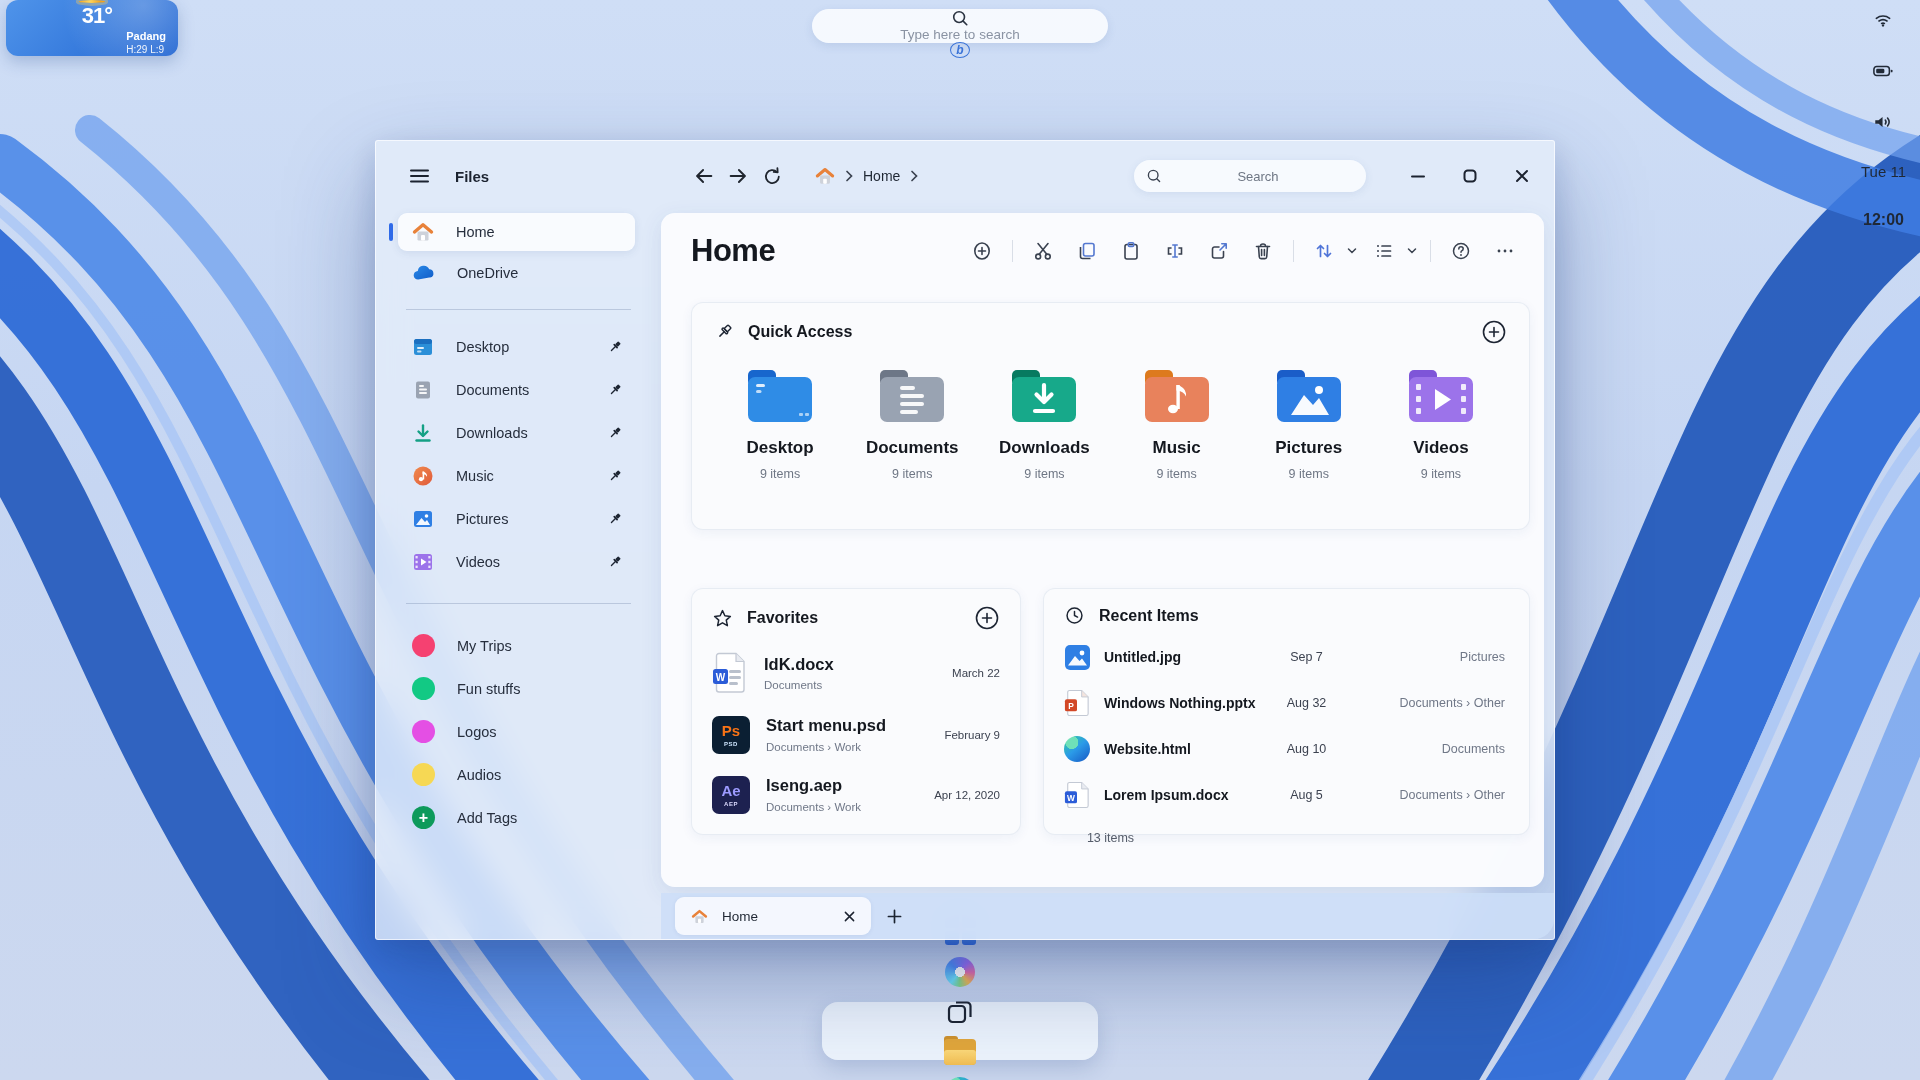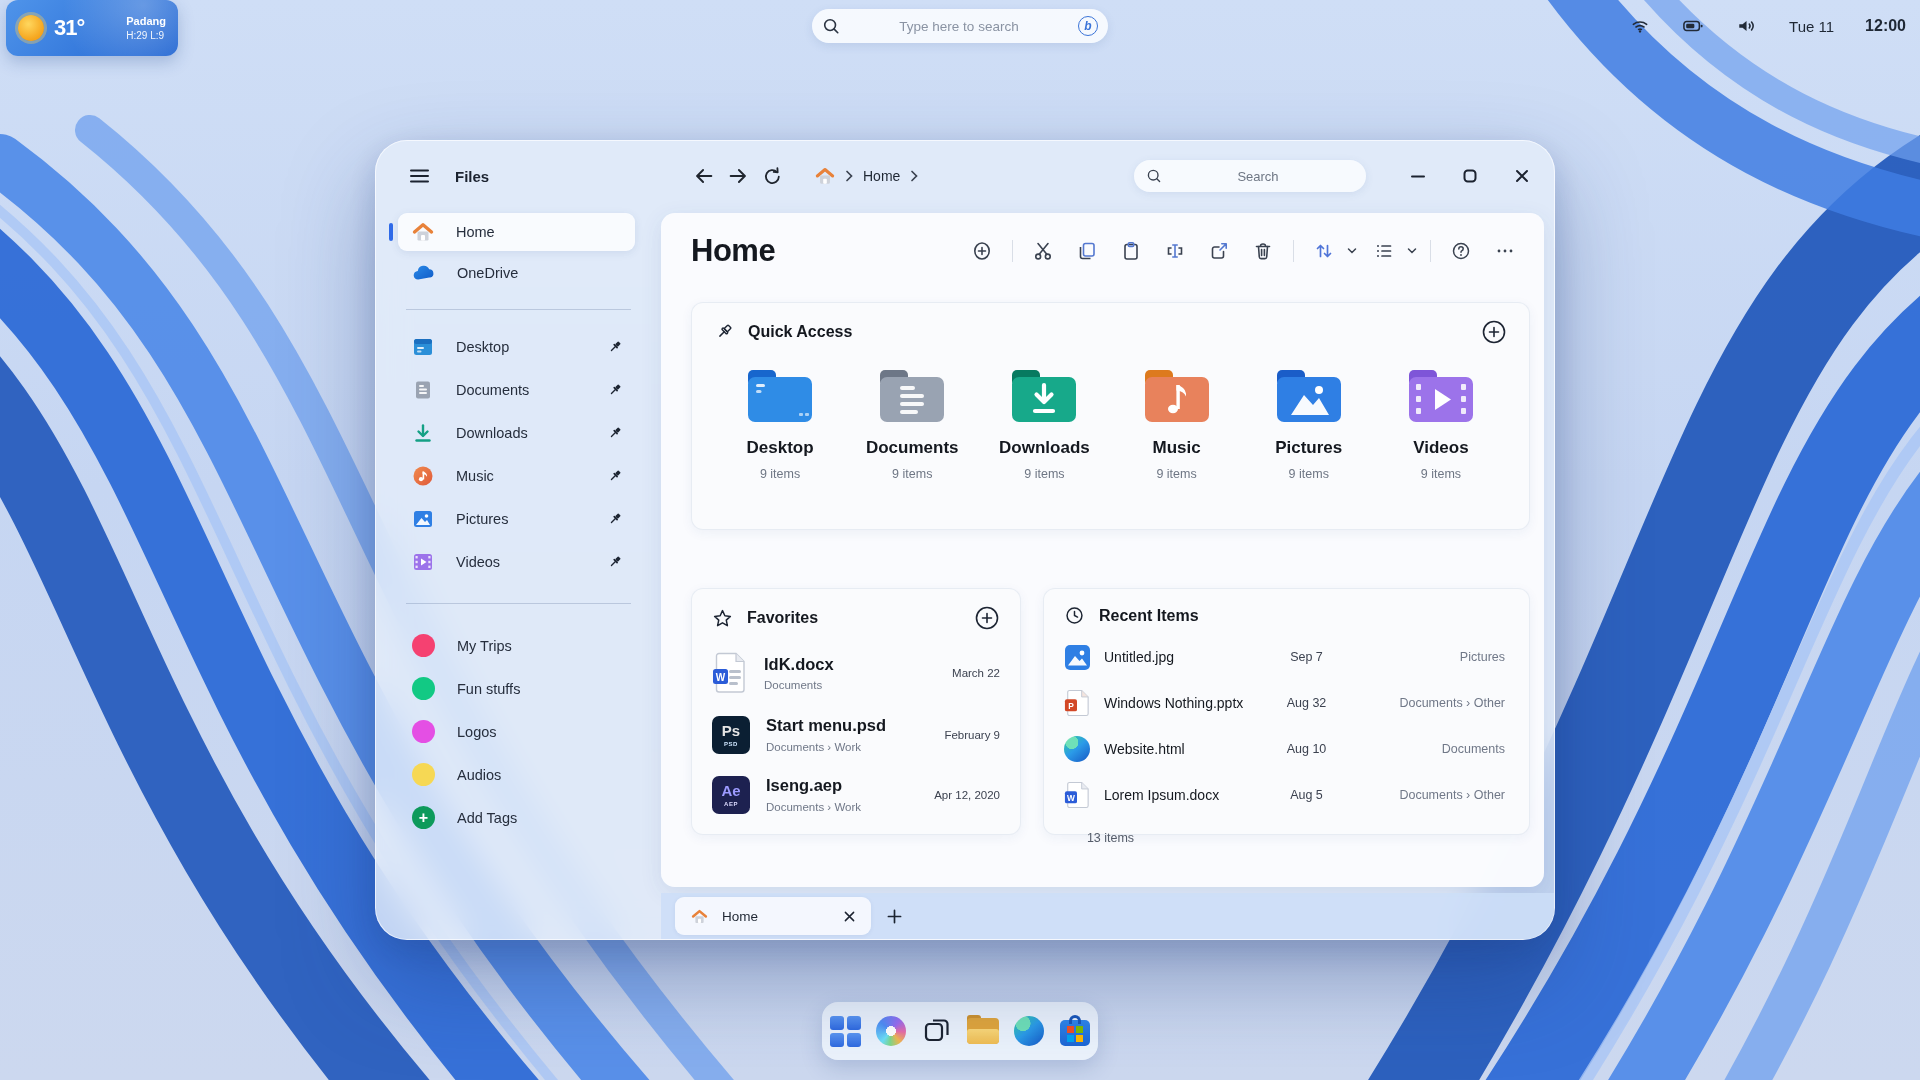--- a/index.html
+++ b/index.html
@@ -1,20 +1,20 @@
 <!DOCTYPE html>
 <html><head>
 <meta charset="utf-8">
 <style>
   * { margin:0; padding:0; box-sizing:border-box; }
   html,body { width:1920px; height:1080px; overflow:hidden; }
   body { font-family:"Liberation Sans","DejaVu Sans",sans-serif; color:#1c2330; position:relative;
          background:linear-gradient(180deg,#cfdef6 0%,#c6d6f2 45%,#ccd8ef 100%); }
   svg { display:block; }
-  .abs { position:absolute; }
+  .abs { position:absolute;flex-direction:column; }
 
   
   #wallpaper { position:absolute; inset:0; z-index:0; }
 
   
   .weather { left:6px; top:0; width:172px; height:56px; border-radius:12px; z-index:2;
     background:radial-gradient(circle at 80% 10%,rgba(255,255,255,.25),transparent 55%),linear-gradient(135deg,#4f94ea,#2366d2);
     box-shadow:0 6px 16px rgba(30,70,140,.25); display:flex; align-items:center; padding:0 12px; color:#fff; }
   .sun { width:26px; height:26px; border-radius:50%;
     background:radial-gradient(circle at 40% 35%,#ffd75e,#f5a41c 70%); box-shadow:0 0 0 3px rgba(255,210,90,.35); }
@@ -30,21 +30,21 @@
     font-size:13.5px; color:#3a4250; font-family:inherit; }
   .top-search input::placeholder { color:#8a93a3; }
   .bing { width:20px; height:20px; border-radius:50%; border:1.5px solid #3b74d8; color:#3b74d8;
     font-size:12px; font-weight:bold; display:flex; align-items:center; justify-content:center; font-style:italic; }
 
   .tray { right:14px; top:10px; height:32px; display:flex; align-items:center; gap:31px; z-index:2; }
   .tray .date { font-size:15px; color:#1f2835; }
   .tray .time { font-size:16px; font-weight:bold; color:#1f2835; }
 
   
-  .window { left:375px; top:140px; width:1180px; height:800px; border-radius:32px; z-index:3;
+  .window { left:375px; top:140px; width:1180px; height:800px; border-radius:3px; z-index:3;
     background:rgba(229,238,250,.80); border:1px solid rgba(255,255,255,.65);
     box-shadow:0 40px 90px rgba(25,55,120,.35),0 10px 30px rgba(25,55,120,.18);
     backdrop-filter:blur(16px);
     display:grid; grid-template-columns:285px 1fr; grid-template-rows:70px 1fr 46px; overflow:hidden; }
 
   
   .sidebar { grid-column:1; grid-row:1 / span 3; display:flex; flex-direction:column; }
   .sb-head { height:70px; display:flex; align-items:center; padding-left:34px; gap:26px; }
   .app-title { font-size:15px; font-weight:bold; color:#1c2330; }
   .sb-item { position:relative; height:43px; margin:0 26px 0 22px; display:flex; align-items:center;
@@ -91,37 +91,37 @@
   .two-col { display:grid; grid-template-columns:330px 1fr; gap:22px; margin-top:16px; height:268px; }
   .fav-card,.rec-card { padding:16px 20px;margin-top:42px; }
   .fav-item { display:flex; align-items:center; margin-top:21px; gap:16px; }
   .fav-txt { line-height:1.25; }
   .fav-name { font-size:16.5px; font-weight:bold; color:#14181f; }
   .fav-path { font-size:11.5px; color:#707888; margin-top:4px; }
   .fav-date { margin-left:auto; font-size:11.5px; color:#3c4250; white-space:nowrap; }
 
   .rec-item { display:grid; grid-template-columns:40px 1fr 96px 1fr; align-items:center; height:46px; }
   .rec-list { margin-top:8px; }
-  .rec-name { font-size:14px; font-weight:normal; color:#14181f; }
+  .rec-name { font-size:14px; font-weight:bold; color:#14181f; }
   .rec-date { font-size:12.5px; color:#3c4250; text-align:center; }
   .rec-loc { font-size:12.5px; color:#707888; text-align:right; padding-right:4px; }
 
   .status { text-align:center; font-size:12.5px; color:#555c6a; margin-top:17px; }
 
   
   .tabstrip { grid-column:2; grid-row:3; background:rgba(205,222,248,.85); border-radius:0 0 20px 0;
     display:flex; align-items:center; padding:0 6px; }
   .tab { width:196px; height:38px; margin-left:8px; border-radius:9px; background:rgba(247,250,255,.92);
     display:flex; align-items:center; padding:0 16px; gap:14px; box-shadow:0 1px 4px rgba(40,70,130,.08); }
   .tab-label { font-size:13.5px; color:#1f2733; }
   .tab-close { margin-left:auto; }
   .newtab { width:34px; height:34px; margin-left:6px; display:flex; align-items:center; justify-content:center; }
   .ps-chip { width:38px; height:38px; border-radius:7px; background:#0b1f33; display:flex; flex-direction:column;
     align-items:center; justify-content:center; }
-  .ps-chip .big { color:#e5e5e5; font-size:15px; font-weight:bold; line-height:1; }
+  .ps-chip .big { color:#f97316; font-size:15px; font-weight:bold; line-height:1; }
   .ps-chip .small { color:#cfe6ff; font-size:6px; font-weight:bold; margin-top:3px; letter-spacing:.5px; }
   .ae-chip { background:#1d2150; }
   .ae-chip .big { color:#9d9bff; }
   .ae-chip .small { color:#dddcff; }
 
   .edge-ball { border-radius:50%;
     background:radial-gradient(circle at 30% 25%,#6fe0b8 0 24%,rgba(0,0,0,0) 25%),
                linear-gradient(140deg,#35d09a 0%,#2b9be8 48%,#1657c4 100%); }
 
   

